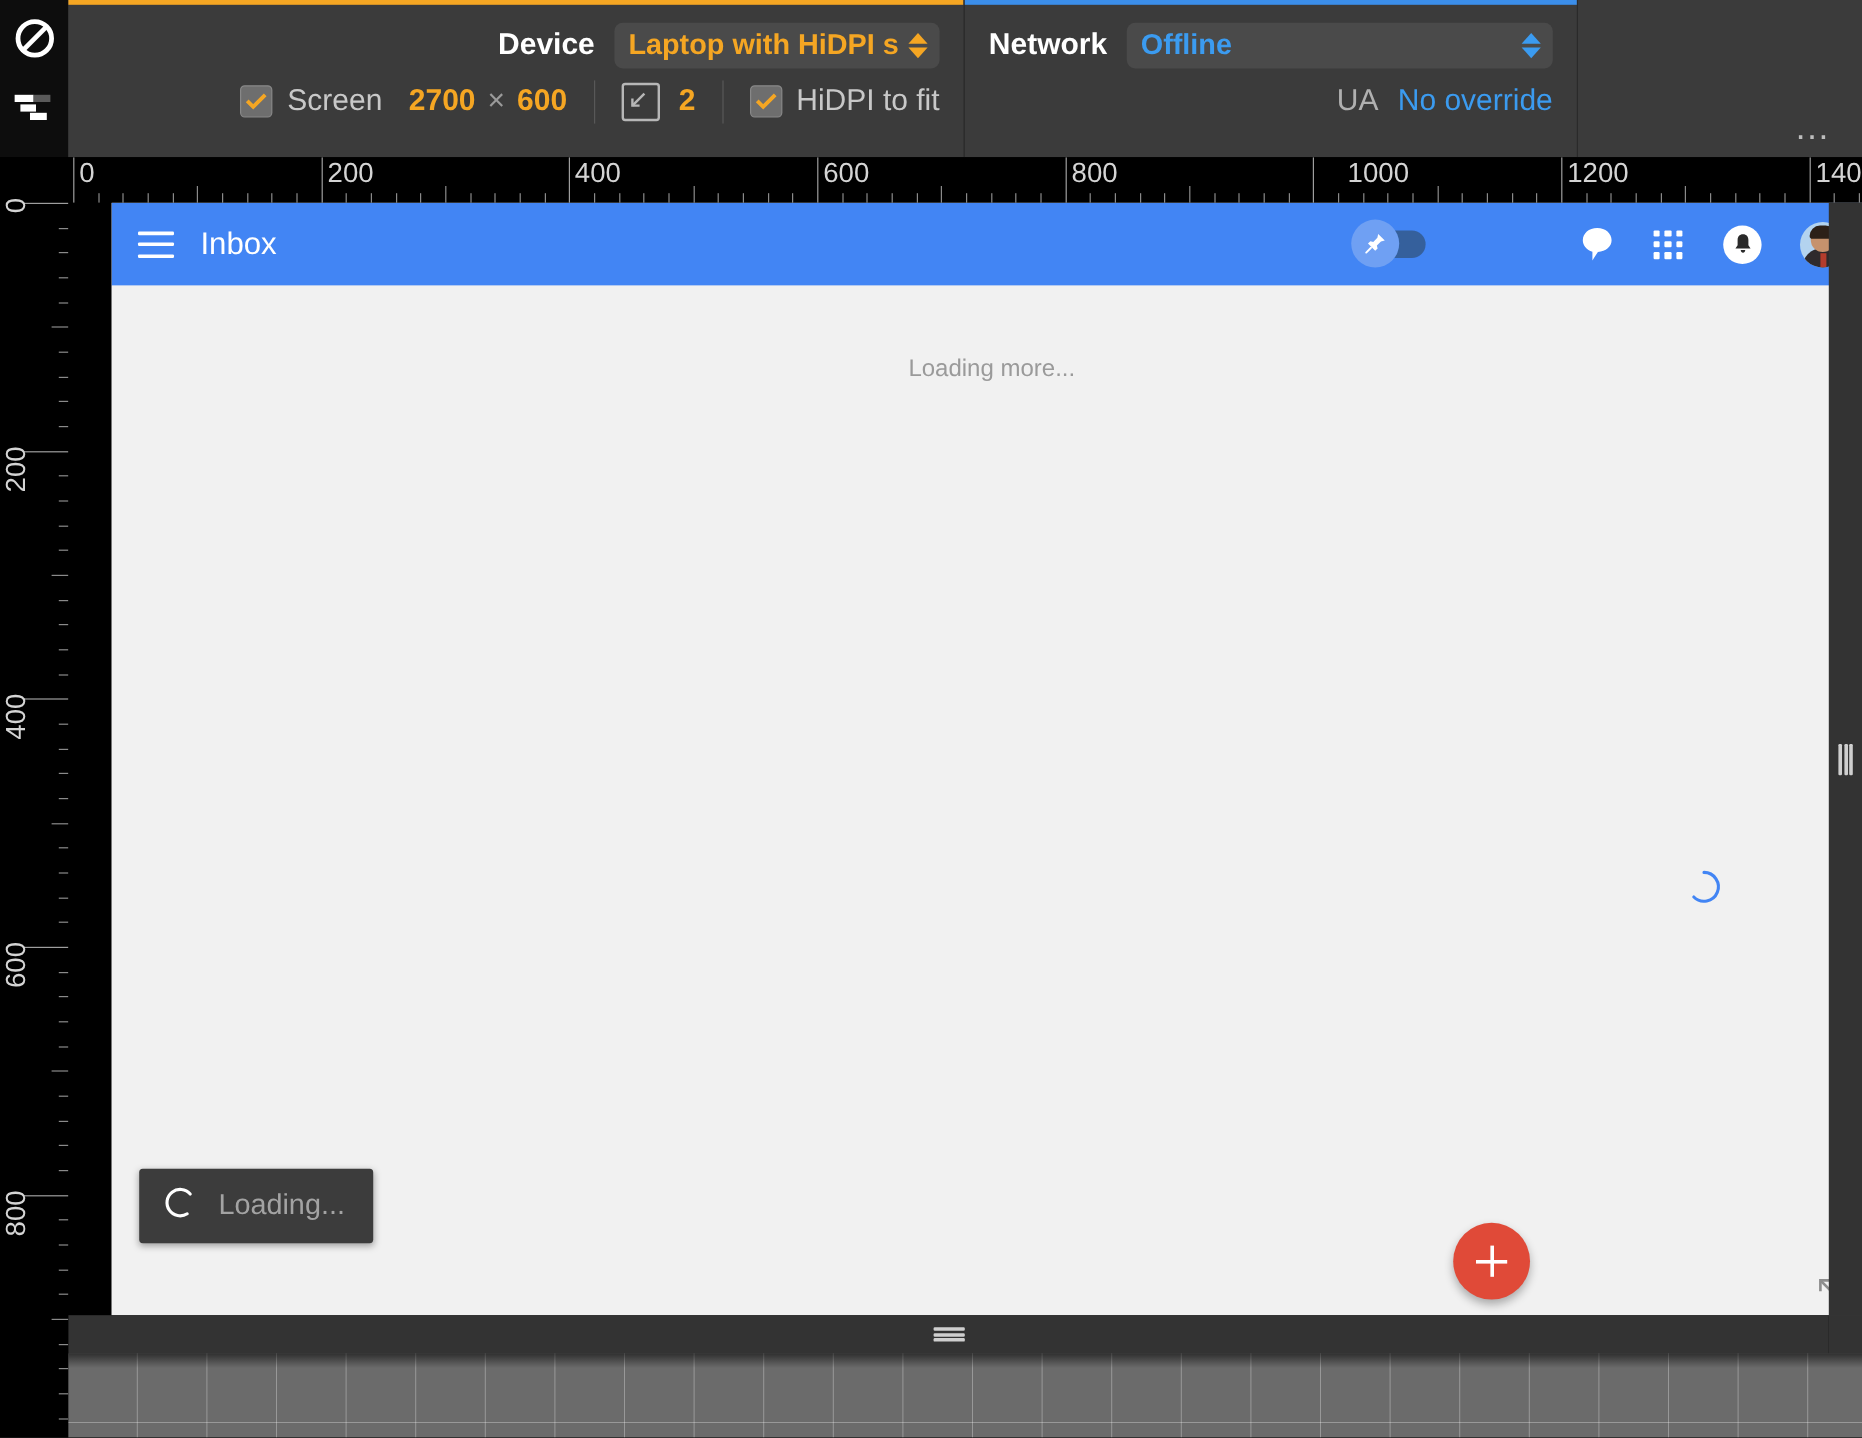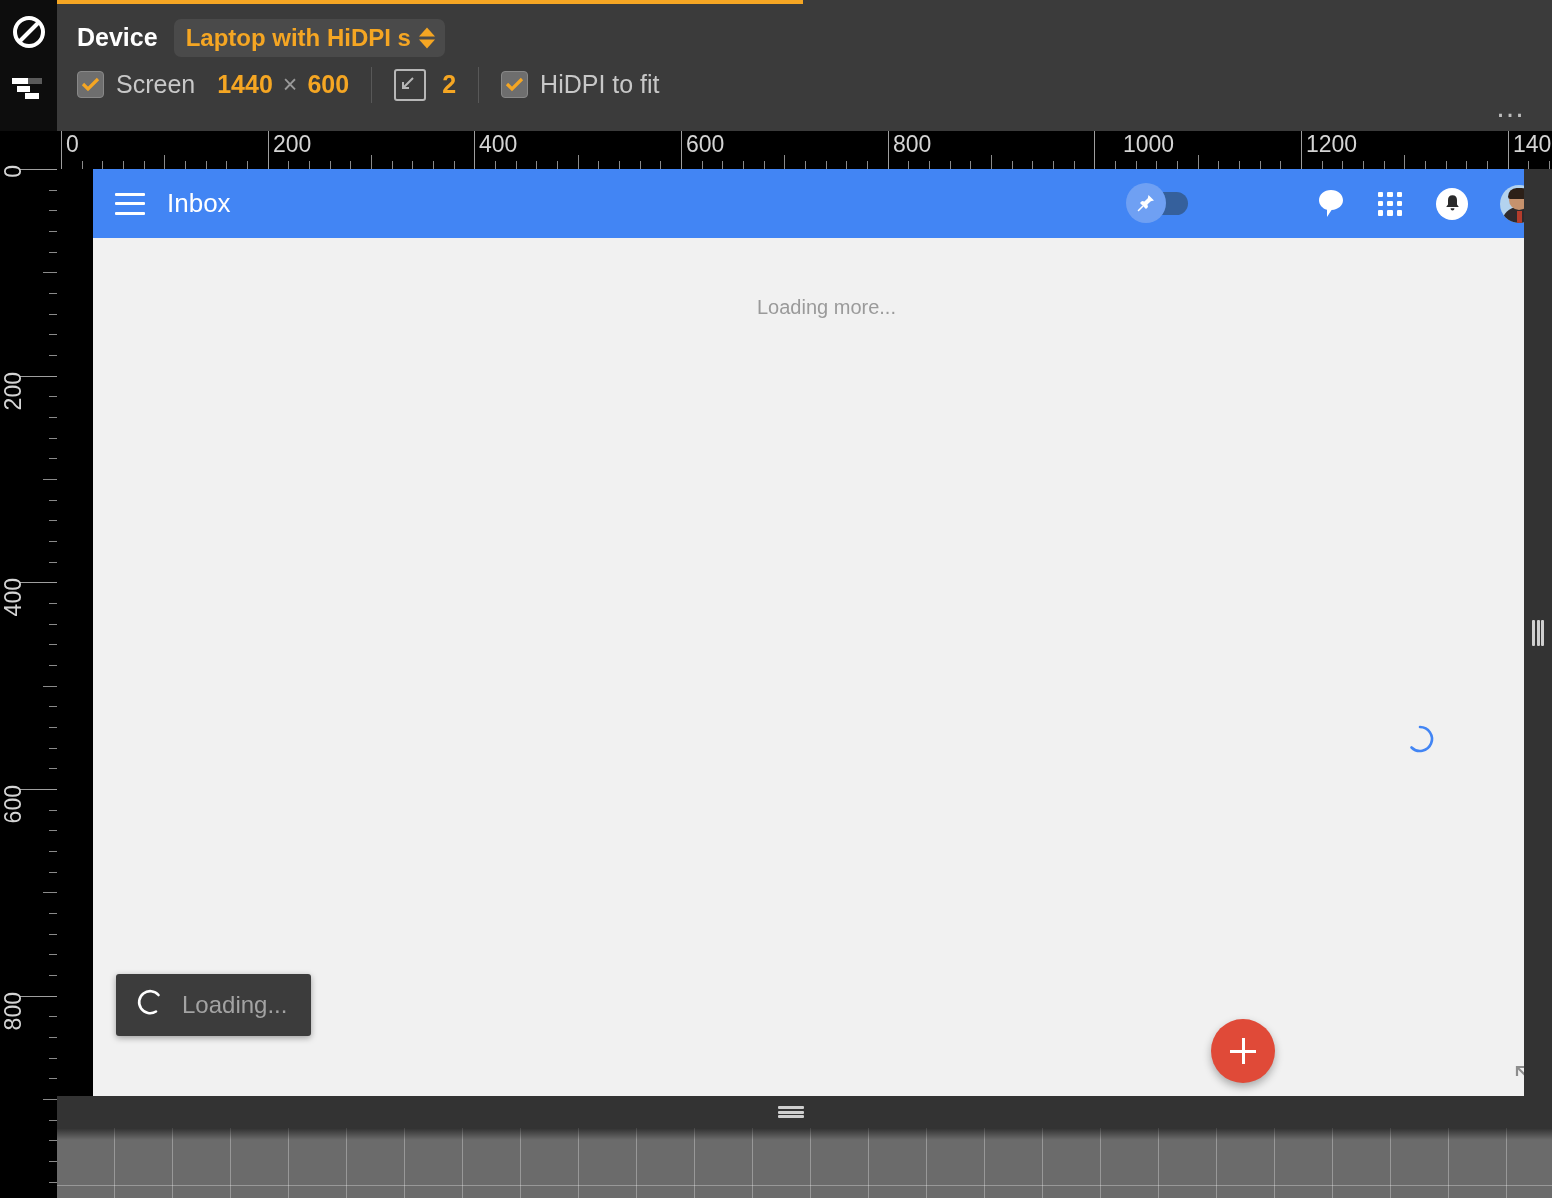--- a/index.html
+++ b/index.html
@@ -57,20 +57,21 @@
   .dt-panel.device::before { background: #f5a623; }
   .dt-panel.network { width: 512px; border-left: 1px solid #2a2a2a; border-right: 1px solid #2a2a2a;}
   .dt-panel.network::before { background: #3b8eea; }
   .dt-panel.rest { flex: 1 1 auto; position: relative; }
 
   .dt-row {
     display: flex;
     align-items: center;
     height: 47px;
     white-space: nowrap;
+    justify-content: flex-end;
   }
 
   .dt-label {
     color: #ffffff;
     font-size: 25px;
     font-weight: bold;
     margin-right: 16px;
   }
   .dt-label.dim { color: #b0b0b0; font-weight: normal; }
 
@@ -487,21 +488,21 @@
           </div>
         </div>
         <div class="dt-row">
           <span class="dt-check">
             <svg width="19" height="15" viewBox="0 0 19 15">
                 <polyline points="2,7 7,12 17,2" fill="none" stroke="#f5a623" stroke-width="3.2"></polyline>
               </svg>
           </span>
           <span class="dt-text">Screen</span>
           <span style="width:22px"></span>
-          <span class="dt-num">1440</span>
+          <span class="dt-num">2700</span>
           <span class="dt-x">×</span>
           <span class="dt-num">600</span>
 
           <span class="dt-divider"></span>
 
           <span class="dpr-icon">
             <svg width="20" height="20" viewBox="0 0 20 20">
               <line x1="15" y1="5" x2="5" y2="15" stroke="#b7b7b7" stroke-width="2"></line>
               <polyline points="5,9 5,15 11,15" fill="none" stroke="#b7b7b7" stroke-width="2"></polyline>
             </svg>
@@ -512,20 +513,36 @@
 
           <span class="dt-check">
             <svg width="19" height="15" viewBox="0 0 19 15">
                 <polyline points="2,7 7,12 17,2" fill="none" stroke="#f5a623" stroke-width="3.2"></polyline>
               </svg>
           </span>
           <span class="dt-text">HiDPI to fit</span>
         </div>
       </div>
 
+      <div class="dt-panel network">
+        <div class="dt-row">
+          <span class="dt-label">Network</span>
+          <div class="dt-select net">
+            <span class="sel-text">Offline</span>
+            <span class="spinner-arrows">
+                <i class="up"></i>
+                <i class="down"></i>
+              </span>
+          </div>
+        </div>
+        <div class="dt-row">
+          <span class="dt-label dim">UA</span>
+          <span class="dt-link">No override</span>
+        </div>
+      </div>
 
       <div class="dt-panel rest">
         <span class="dt-dots">…</span>
       </div>
     </div>
   </div>
 
   <div class="ruler-corner"></div>
   <div class="ruler-h" id="ruler-h">
       <div class="tick major" style="left: 4px;"></div>

